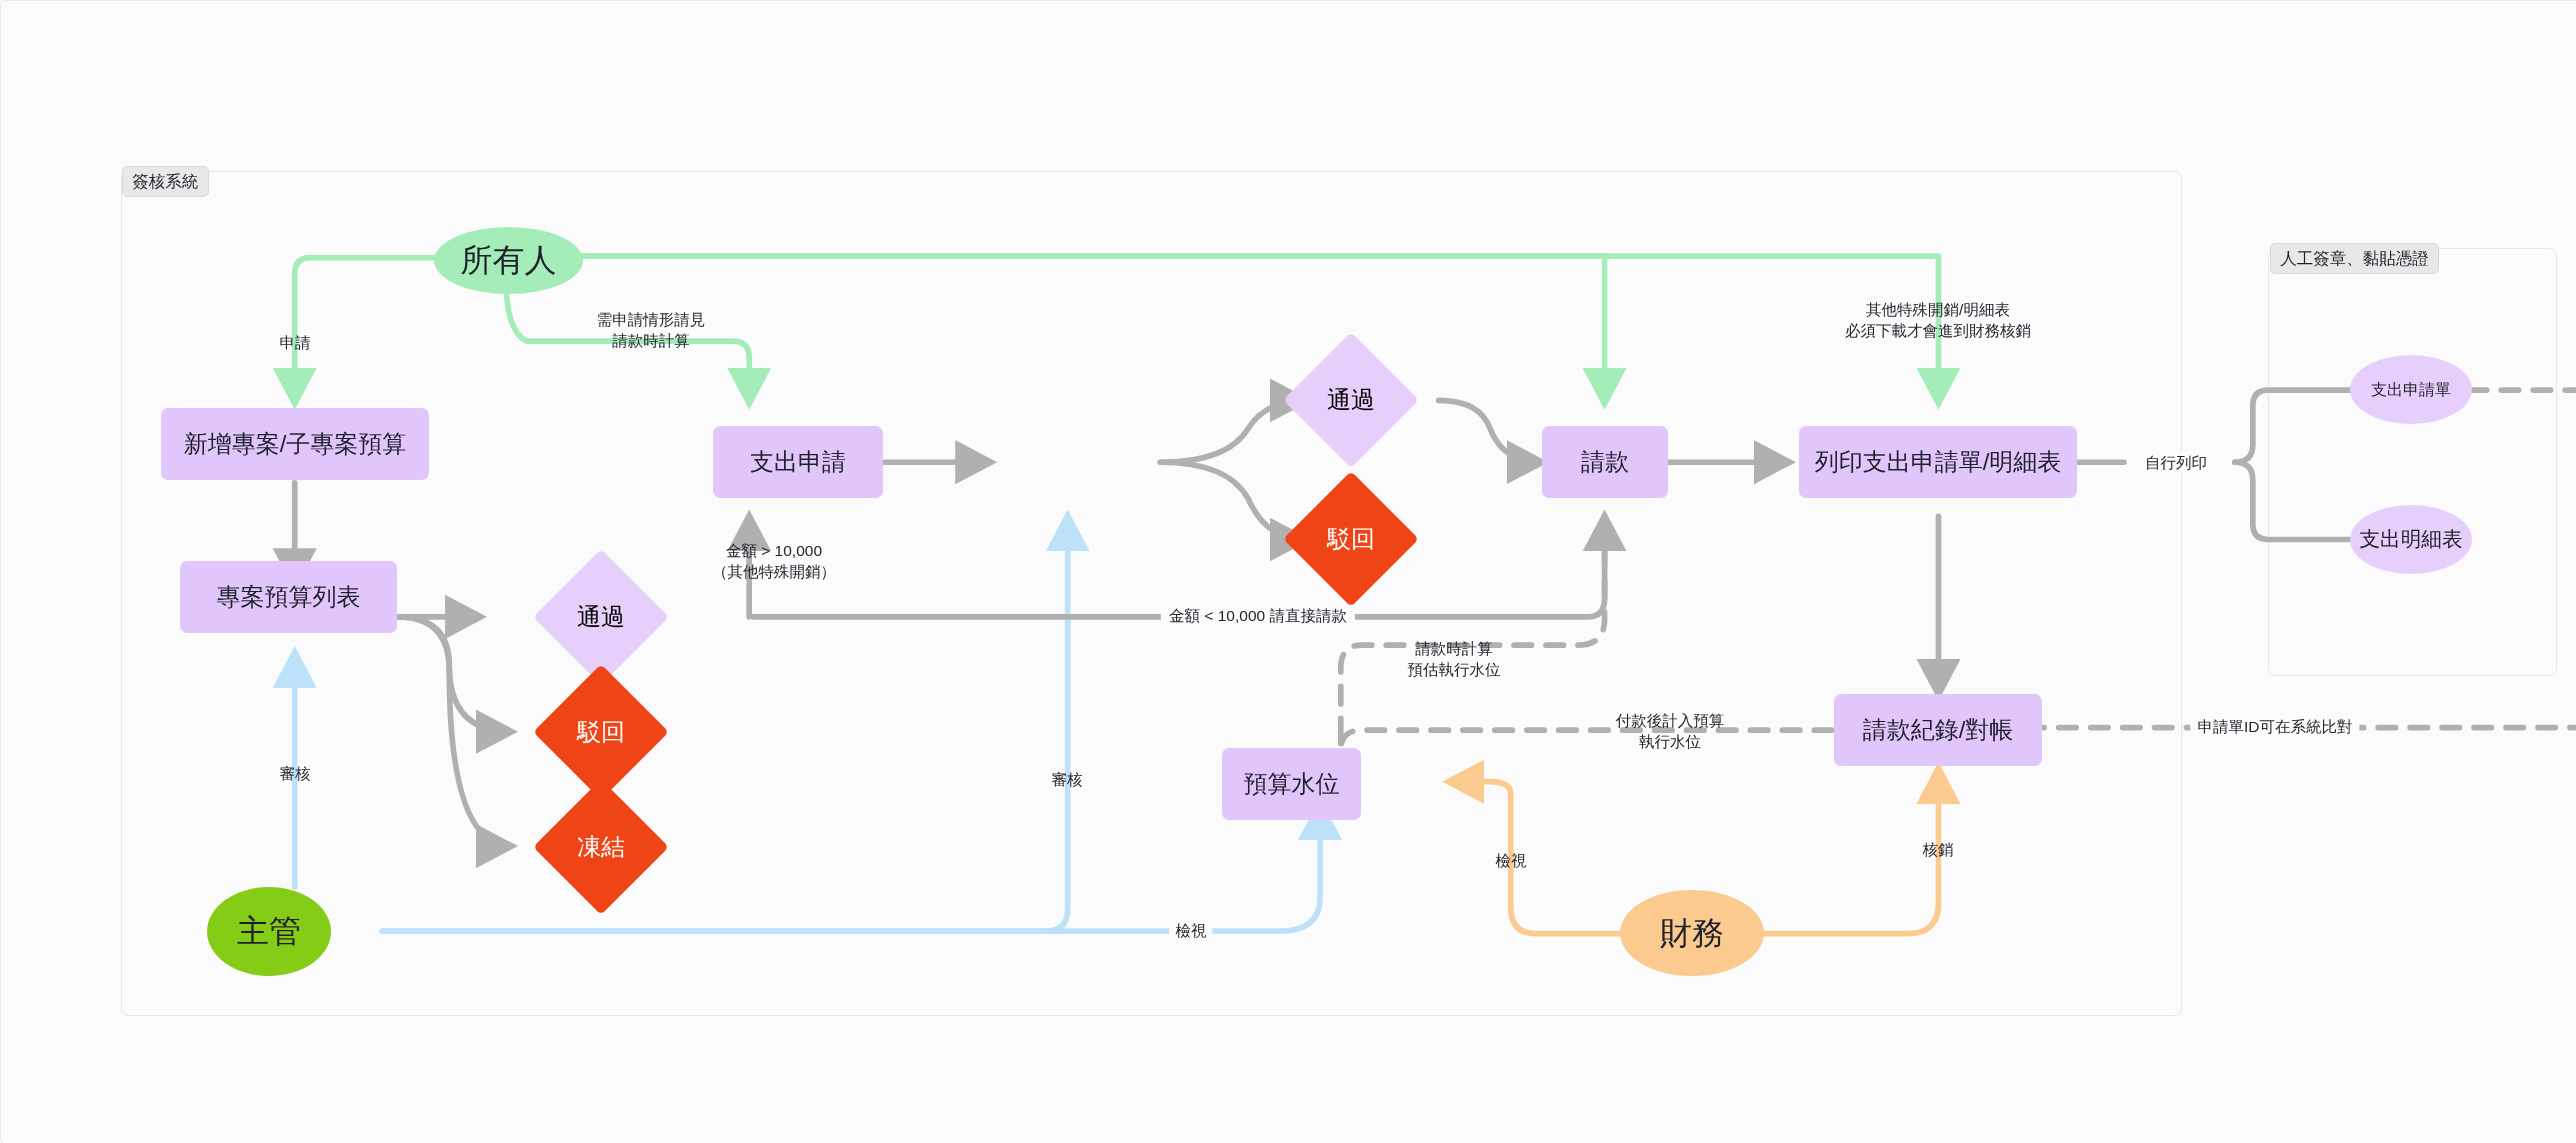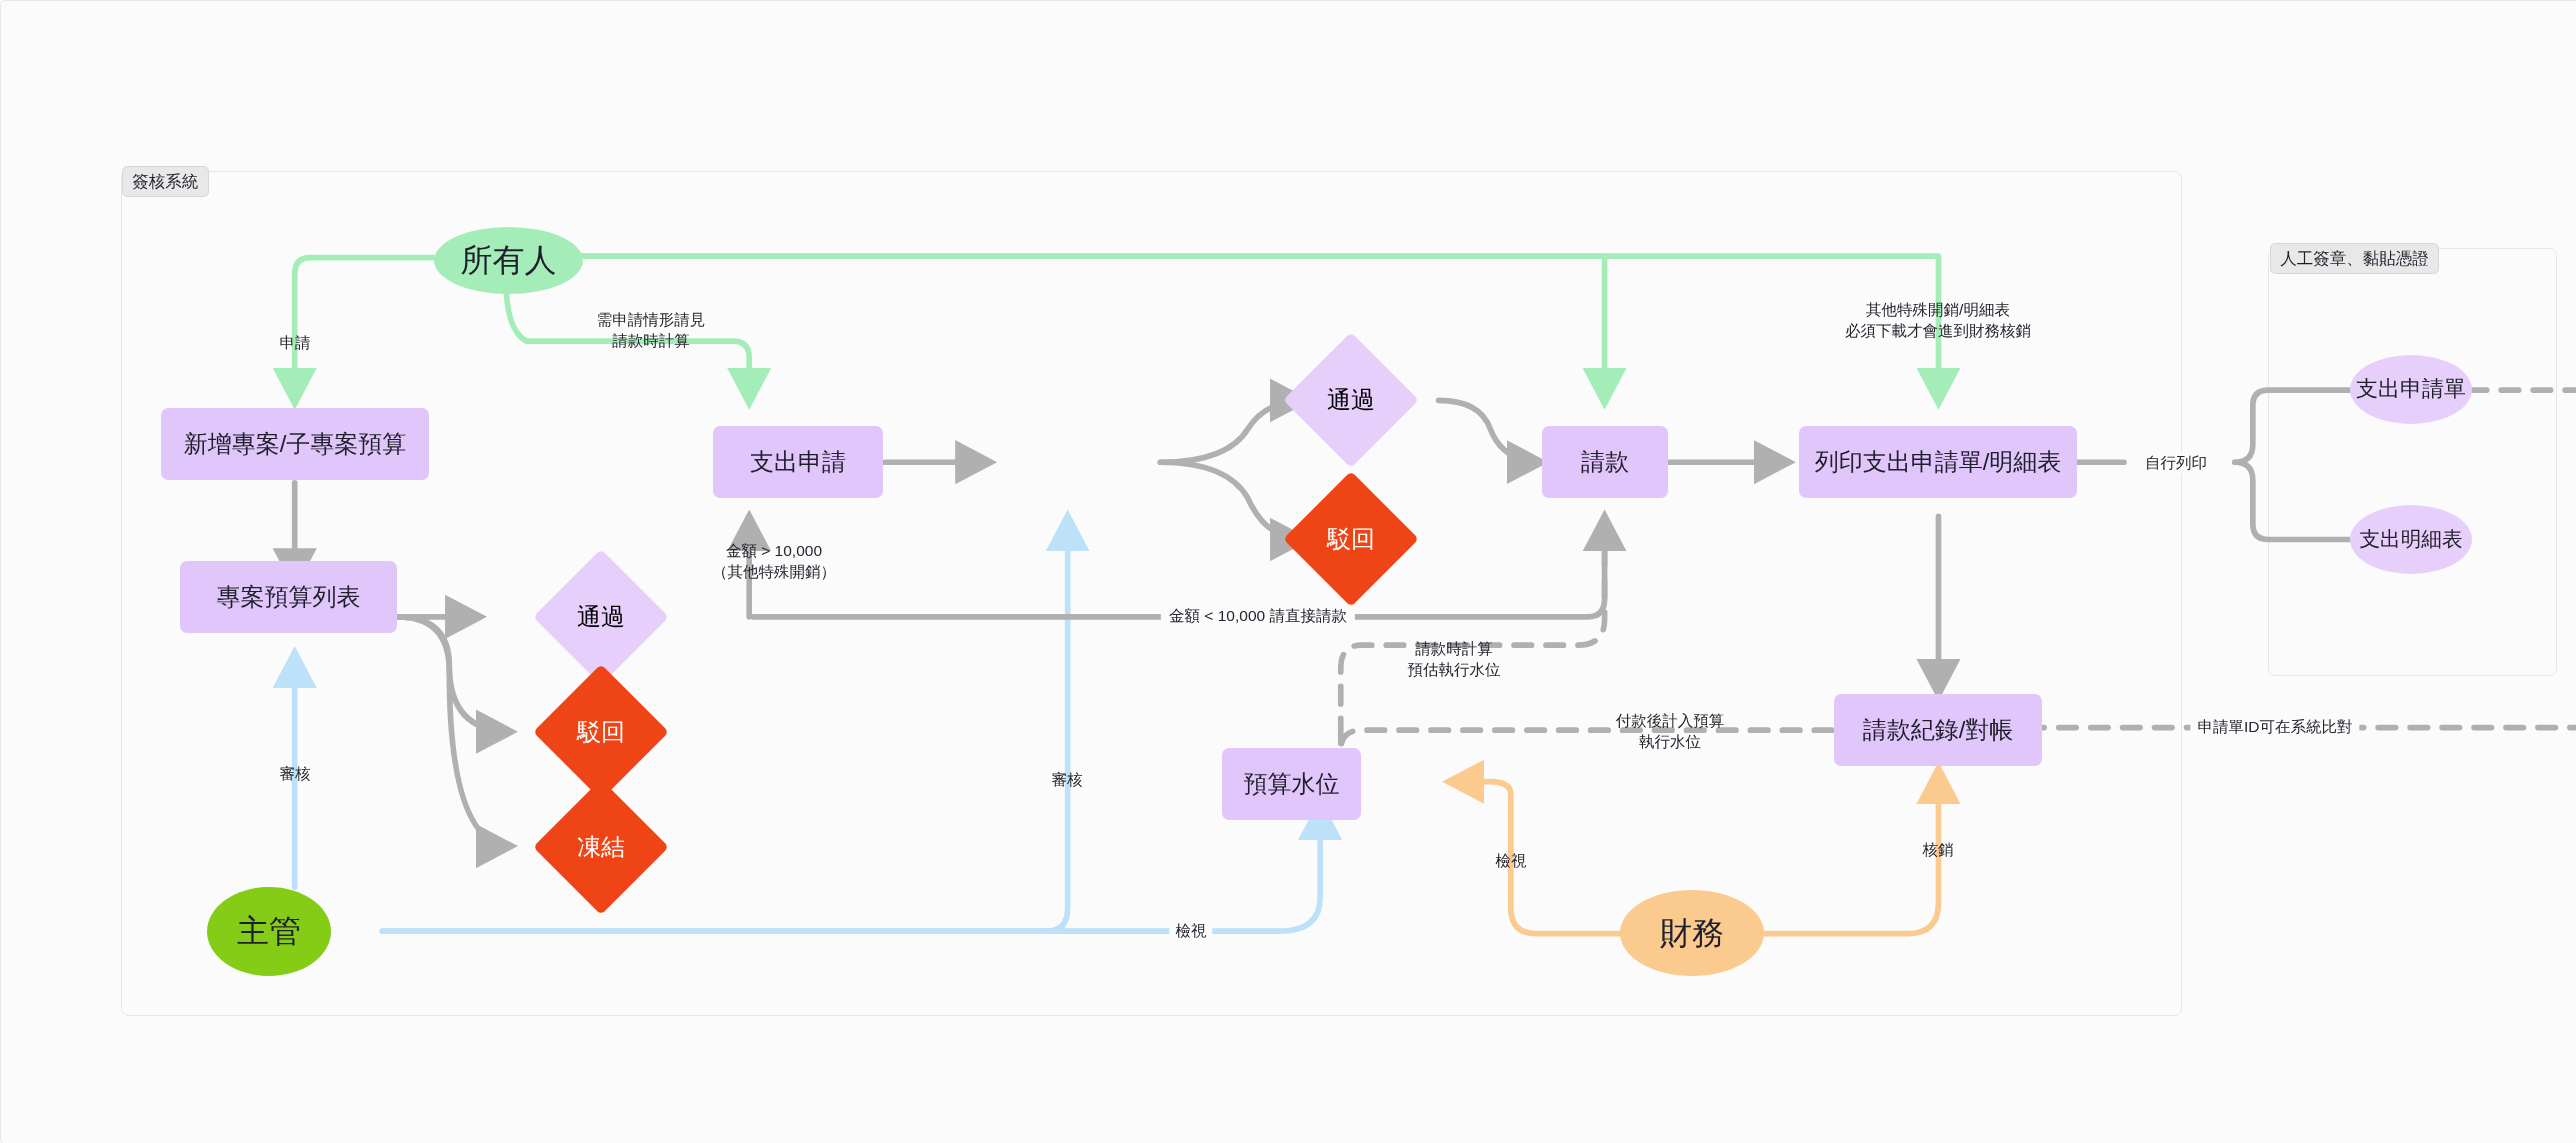--- a/index.html
+++ b/index.html
@@ -195,21 +195,21 @@
   <div class="node rect" style="left:1541px;top:425px;width:126px;height:72px;">請款</div>
 
   <div class="node rect" style="left:1798px;top:425px;width:278px;height:72px;">列印支出申請單/明細表</div>
 
   <div class="node rect" style="left:1221px;top:747px;width:139px;height:72px;">預算水位</div>
 
   <div class="node rect" style="left:1833px;top:693px;width:208px;height:72px;">請款紀錄/對帳</div>
 
   <div class="node ellipse" style="left:1619px;top:889px;width:144px;height:86px;background:#fbca8e;">財務</div>
 
-  <div class="node ellipse" style="left:2349px;top:354px;width:122px;height:69px;background:#e6cffb;font-size:22px;">支出申請單</div>
+  <div class="node ellipse" style="left:2349px;top:354px;width:122px;height:69px;background:#e6cffb;font-size:16px;">支出申請單</div>
 
   <div class="node ellipse" style="left:2349px;top:504px;width:122px;height:69px;background:#e6cffb;font-size:20.6px;">支出明細表</div>
 
   <div class="elabel" style="left:294px;top:342px;">申請</div>
 
   <div class="elabel" style="left:650px;top:330px;">
     <div>需申請情形請見</div>
     <div>請款時計算</div>
   </div>
 

